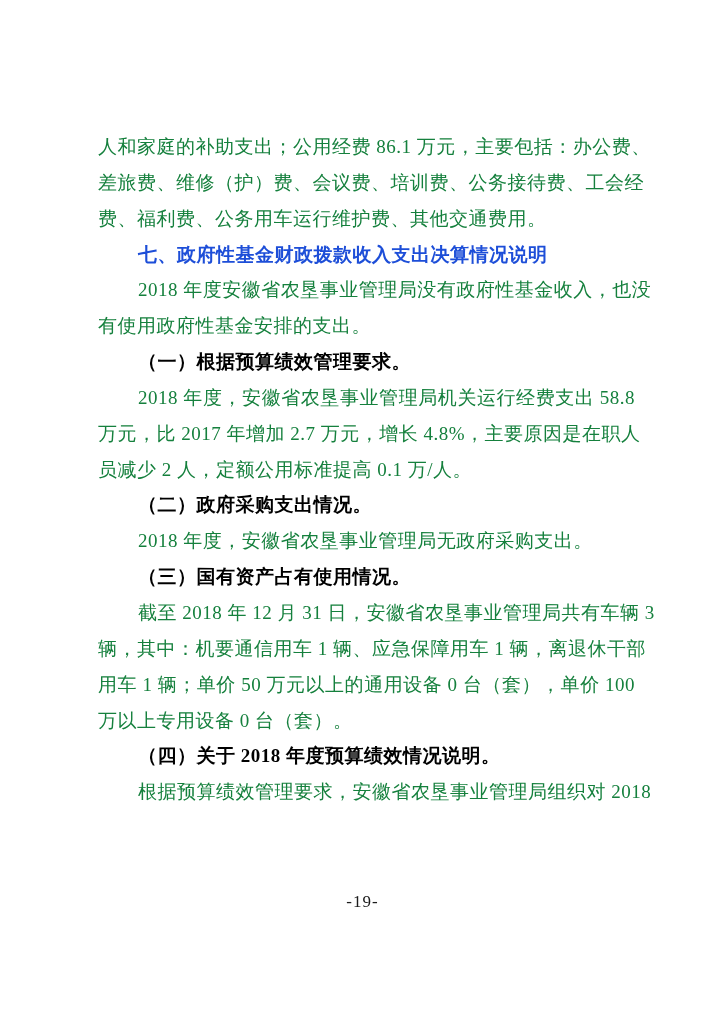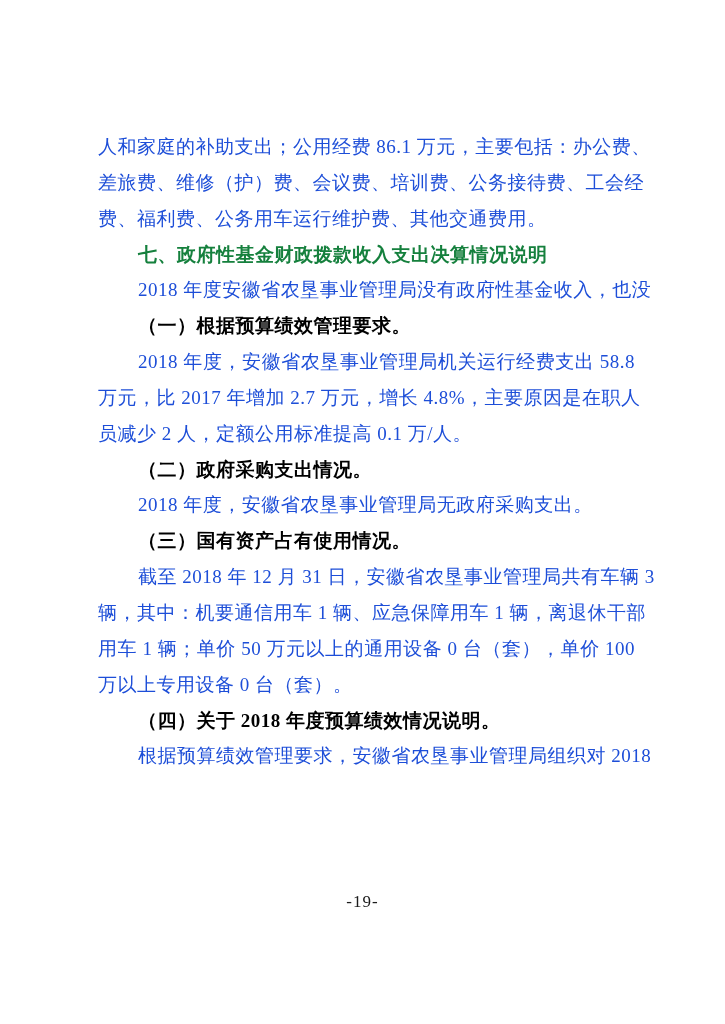--- a/index.html
+++ b/index.html
@@ -18,36 +18,36 @@
   .content {
     position: absolute;
     left: 98px;
     top: 129px;
     width: 537px;
   }
   .line {
     font-family: "Liberation Serif", "DejaVu Serif", serif;
     font-size: 19px;
     line-height: 35.85px;
-    color: #1d4ed8;
+    color: #15803d;
     letter-spacing: 0.5px;
     white-space: nowrap;
     text-align: justify;
     text-align-last: left;
   }
   .line.jf {
     text-align-last: justify;
   }
   .line.indent {
     text-indent: 40px;
   }
   .line.h-major {
     font-family: "Liberation Sans", "DejaVu Sans", sans-serif;
     font-weight: bold;
-    color: #15803d;
+    color: #1d4ed8;
   }
   .line.h-minor {
     font-weight: bold;
     color: #000000;
   }
   .footer {
     position: absolute;
     left: 0;
     top: 892px;
     width: 725px;
@@ -61,20 +61,21 @@
 </head>
 <body>
 
 <div class="page">
   <div class="content">
       <div class="line jf">人和家庭的补助支出；公用经费 86.1 万元，主要包括：办公费、</div>
       <div class="line jf">差旅费、维修（护）费、会议费、培训费、公务接待费、工会经</div>
       <div class="line">费、福利费、公务用车运行维护费、其他交通费用。</div>
       <div class="line h-major indent">七、政府性基金财政拨款收入支出决算情况说明</div>
       <div class="line indent jf">2018 年度安徽省农垦事业管理局没有政府性基金收入，也没</div>
+      <div class="line">有使用政府性基金安排的支出。</div>
       <div class="line h-minor indent">（一）根据预算绩效管理要求。</div>
       <div class="line indent jf">2018 年度，安徽省农垦事业管理局机关运行经费支出 58.8</div>
       <div class="line jf">万元，比 2017 年增加 2.7 万元，增长 4.8%，主要原因是在职人</div>
       <div class="line">员减少 2 人，定额公用标准提高 0.1 万/人。</div>
       <div class="line h-minor indent">（二）政府采购支出情况。</div>
       <div class="line indent">2018 年度，安徽省农垦事业管理局无政府采购支出。</div>
       <div class="line h-minor indent">（三）国有资产占有使用情况。</div>
       <div class="line indent jf">截至 2018 年 12 月 31 日，安徽省农垦事业管理局共有车辆 3</div>
       <div class="line jf">辆，其中：机要通信用车 1 辆、应急保障用车 1 辆，离退休干部</div>
       <div class="line jf">用车 1 辆；单价 50 万元以上的通用设备 0 台（套），单价 100</div>

